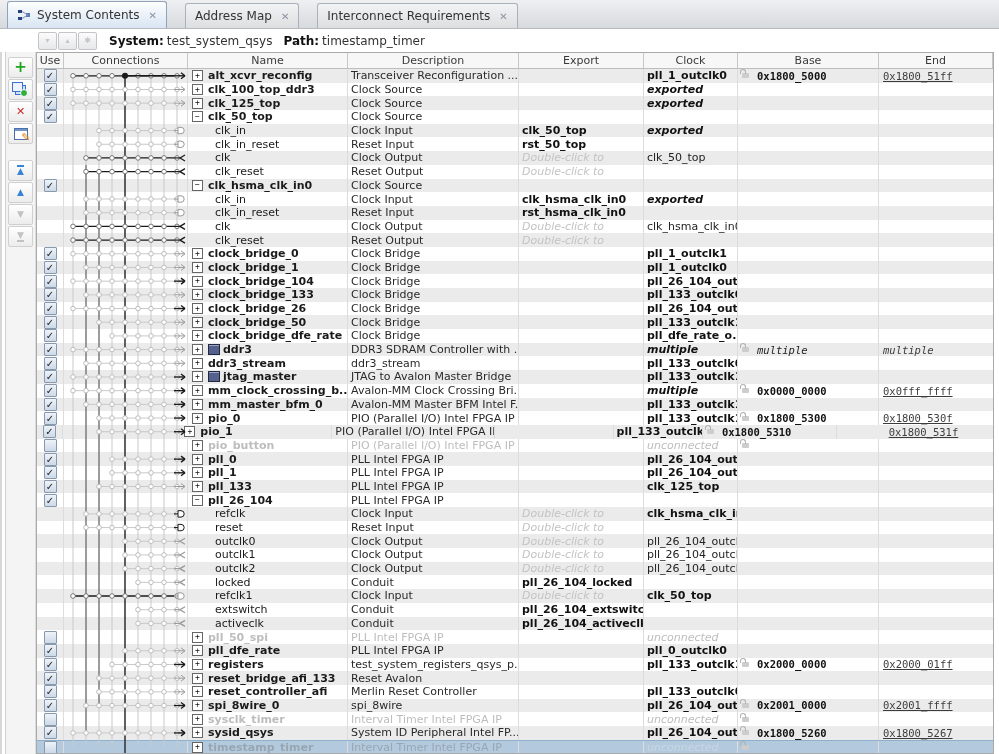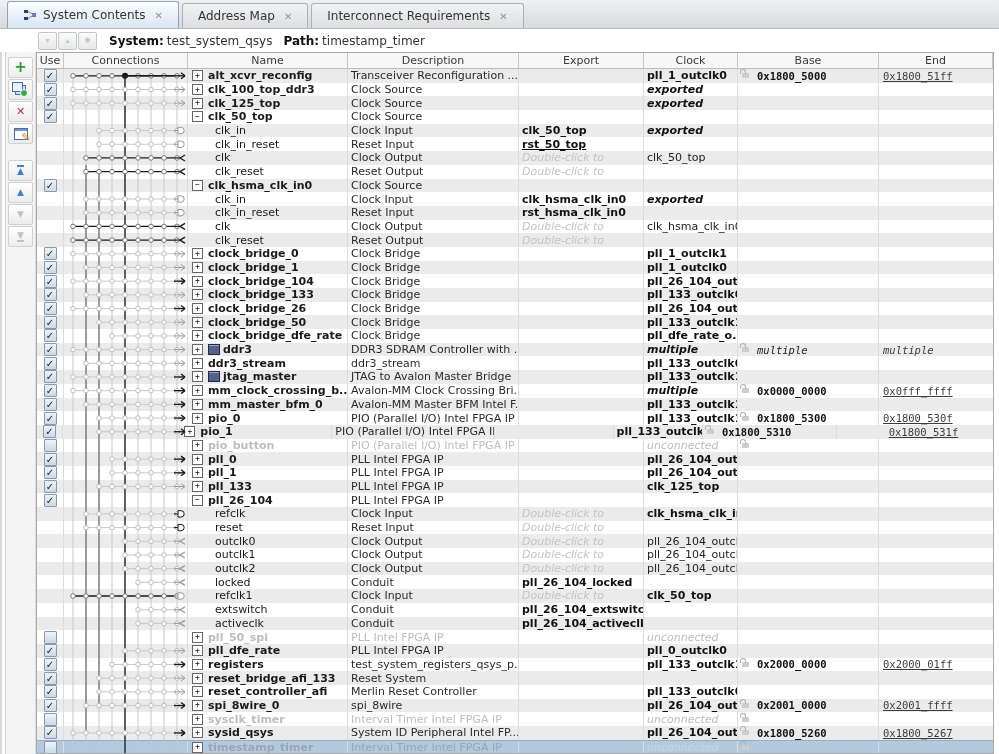--- a/index.html
+++ b/index.html
@@ -1,20 +1,20 @@
 <!DOCTYPE html>
 <html><head>
 <meta charset="utf-8">
 <style>
   html,body{margin:0;padding:0;}
   body{width:999px;height:754px;background:#fff;font-family:"DejaVu Sans","Liberation Sans",sans-serif;overflow:hidden;position:relative;}
 
   
   .tabbar{height:29px;background:linear-gradient(#eef0f2,#d7dadd);border-bottom:1px solid #b7bbc0;display:flex;align-items:flex-end;padding-left:7px;box-sizing:border-box;}
-  .tab{height:24px;display:flex;align-items:center;padding:0 15px;border:1px solid #a9b1bb;border-bottom:none;border-radius:3px 3px 0 0;margin-right:3px;background:linear-gradient(#f2f3f4,#dcdee0);font-size:12px;color:#333;white-space:nowrap;}
+  .tab{height:24px;display:flex;align-items:center;padding:0 9px;border:1px solid #a9b1bb;border-bottom:none;border-radius:3px 3px 0 0;margin-right:18px;background:linear-gradient(#f2f3f4,#dcdee0);font-size:12px;color:#333;white-space:nowrap;}
   .tab.active{background:linear-gradient(#fdfeff,#d8e5f3);height:26px;border-color:#8fa3bb;}
   .tab .close{color:#8a94a0;font-size:10px;margin-left:9px;font-weight:bold;}
   .tabicon{margin-right:6px;display:inline-flex;}
 
   
   .sysbar{height:23px;display:flex;align-items:center;background:#fff;font-size:12px;padding-left:38px;gap:3px;}
   .mini-btn{width:17px;height:16px;border:1px solid #c3c5c8;border-radius:2px;background:linear-gradient(#fbfbfb,#e7e8e9);color:#c2c6ca;font-size:8px;display:flex;align-items:center;justify-content:center;margin-right:1px;}
   .sysbar b{margin-left:8px;color:#111;}
   .sysbar span.val{color:#333;}
 
@@ -247,21 +247,21 @@
         </div>
         <div class="row">
           <div class="cell cb-cell" style="width: 27px;"></div>
           <div class="cell " style="width: 124px;"></div>
           <div class="cell name-cell lvl1" style="width: 160px; padding-left: 27px;">
             <span class="cname" style="font-weight: normal;">clk_in_reset</span>
           </div>
           <div class="cell " style="width: 171px; padding-left: 3px;">
             <span class="desc">Reset Input</span>
           </div>
-          <div class="cell " style="width: 125px; padding-left: 3px; text-decoration: underline;">
+          <div class="cell " style="width: 125px; padding-left: 3px;">
             <span class="exp-name">rst_50_top</span>
           </div>
           <div class="cell " style="width: 94px; padding-left: 3px;"></div>
           <div class="cell " style="width: 141px;"></div>
           <div class="cell " style="width: 114px; padding-left: 4px; border-right: none;"></div>
         </div>
         <div class="row odd">
           <div class="cell cb-cell" style="width: 27px;"></div>
           <div class="cell " style="width: 124px;"></div>
           <div class="cell name-cell lvl1" style="width: 160px; padding-left: 27px;">
@@ -982,21 +982,21 @@
         <div class="row odd">
           <div class="cell cb-cell" style="width: 27px;">
             <span class="checkbox">✓</span>
           </div>
           <div class="cell " style="width: 124px;"></div>
           <div class="cell name-cell" style="width: 160px; padding-left: 4px;">
             <span class="expander">+</span>
             <span class="cname">reset_bridge_afi_133</span>
           </div>
           <div class="cell " style="width: 171px; padding-left: 3px;">
-            <span class="desc">Reset System</span>
+            <span class="desc">Reset Avalon</span>
           </div>
           <div class="cell " style="width: 125px; padding-left: 3px;"></div>
           <div class="cell " style="width: 94px; padding-left: 3px;"></div>
           <div class="cell " style="width: 141px;"></div>
           <div class="cell " style="width: 114px; padding-left: 4px; border-right: none;"></div>
         </div>
         <div class="row">
           <div class="cell cb-cell" style="width: 27px;">
             <span class="checkbox">✓</span>
           </div>

